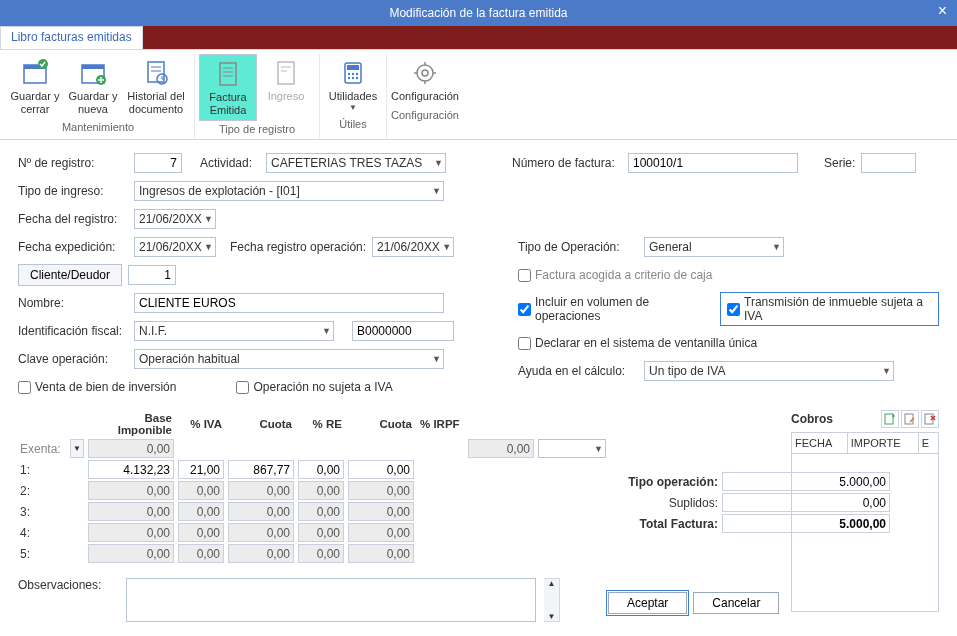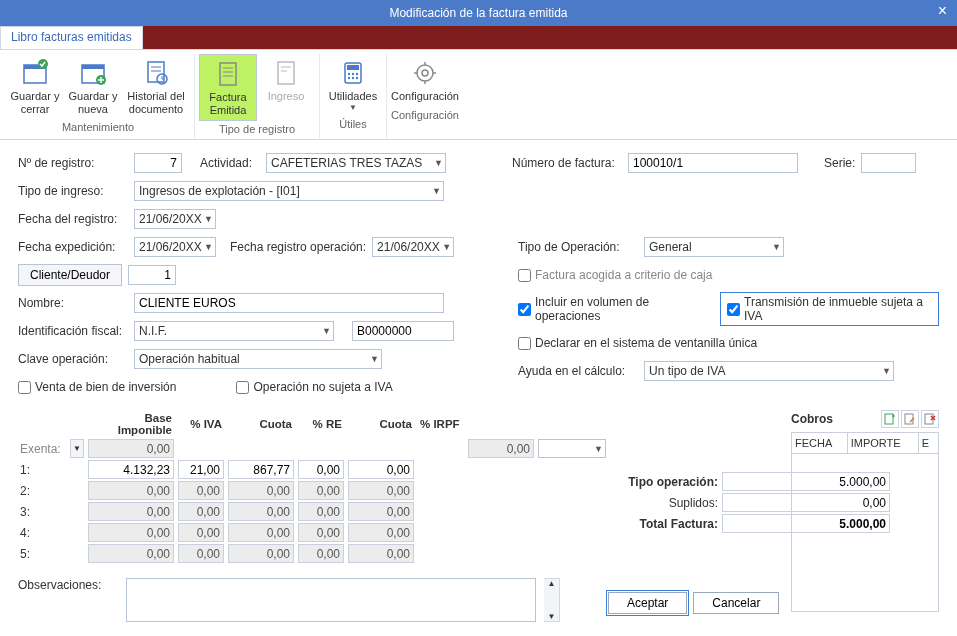--- a/index.html
+++ b/index.html
@@ -10,21 +10,21 @@
 
 .tab-strip { background: #7f1d1d; border-bottom: 1px solid #d0d7e5; height: 24px; display: flex; }
 .tab { background: #fff; border: 1px solid #d0d7e5; border-bottom: none; padding: 3px 10px; font-size: 12px; color: #3a6ab8; }
 
 .ribbon { background: #fff; border-bottom: 1px solid #d0d7e5; display: flex; padding: 4px 2px 0 2px; }
 .ribbon-group { display: flex; flex-direction: column; align-items: center; padding: 0 4px; border-right: 1px solid #e5e9f0; }
 .ribbon-group:last-child { border-right: none; }
 .ribbon-items { display: flex; }
 .ribbon-btn { display: flex; flex-direction: column; align-items: center; justify-content: flex-start; width: 58px; padding: 4px 2px; cursor: pointer; text-align: center; font-size: 11px; line-height: 1.15; }
 .ribbon-btn.wide { width: 68px; }
-.ribbon-btn.selected { background: #bef264; border: 1px solid #bcc7d8; }
+.ribbon-btn.selected { background: #5eead4; border: 1px solid #bcc7d8; }
 .ribbon-icon { width: 30px; height: 30px; display: flex; align-items: center; justify-content: center; margin-bottom: 2px; }
 .ribbon-group-label { font-size: 11px; color: #666; padding: 2px 0 4px 0; }
 
 .content { padding: 12px 18px 8px 18px; display: flex; flex-direction: column; gap: 6px; }
 
 .row { display: flex; align-items: center; gap: 6px; min-height: 22px; }
 .lbl { font-size: 12px; color: #333; }
 .w110 { width: 110px; }
 
 input[type=text].fld, .fld { border: 1px solid #b8c4d6; height: 20px; padding: 0 4px; font-size: 12px; background: #fff; }
@@ -256,21 +256,21 @@
       <div class="row">
         <span class="lbl w110">Identificación fiscal:</span>
         <div class="sel" style="width:200px">
             <span>N.I.F.</span>
             <span class="caret">▼</span>
           </div>
         <input class="fld" style="width: 102px; margin-left: 12px;" value="B0000000">
       </div>
       <div class="row">
         <span class="lbl w110">Clave operación:</span>
-        <div class="sel" style="width:248px">
+        <div class="sel" style="width:310px">
             <span>Operación habitual</span>
             <span class="caret">▼</span>
           </div>
       </div>
       <div class="row" style="gap:60px">
         <label class="chk">
             <input type="checkbox" style="">
             <span>Venta de bien de inversión</span>
           </label>
         <label class="chk">

